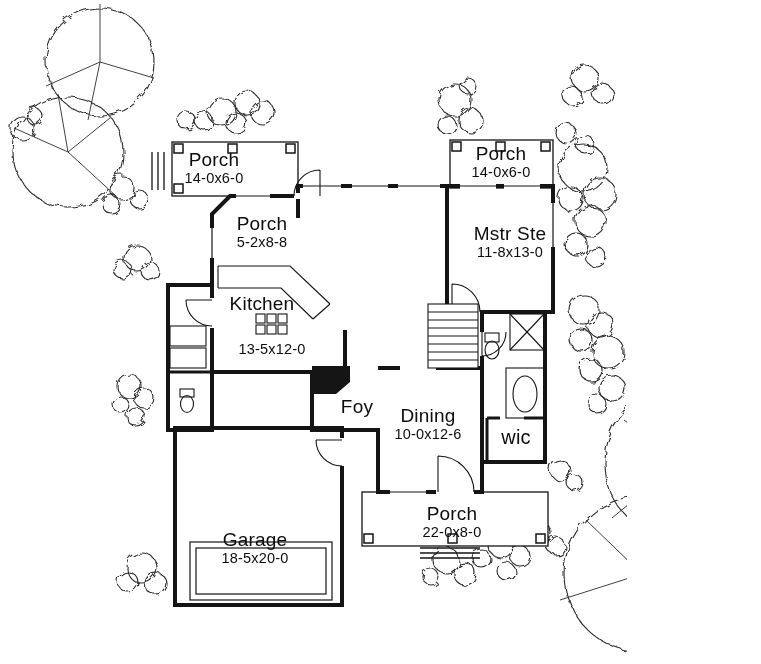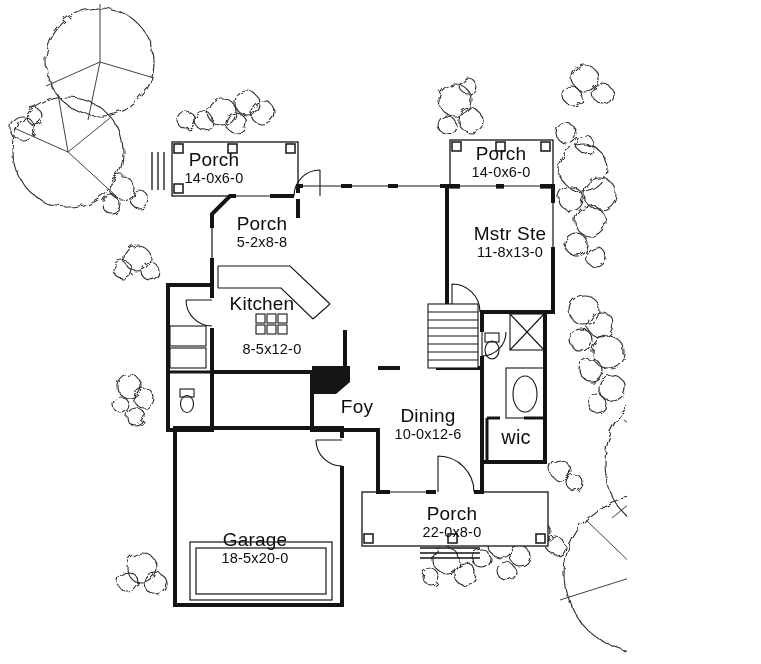--- a/index.html
+++ b/index.html
@@ -262,21 +262,21 @@
 
   <div class="label" style="left:502px; top:242px;margin-left:8px;">
     <span class="nm">Mstr Ste</span>
     <span class="dm">11-8x13-0</span>
   </div>
 
   <div class="label" style="left:262px; top:304px;">
     <span class="nm">Kitchen</span>
   </div>
   <div class="label" style="left:272px; top:349px;">
-    <span class="dm">8-5x12-0</span>
+    <span class="dm">13-5x12-0</span>
   </div>
 
   <div class="label" style="left:357px; top:407px;">
     <span class="nm">Foy</span>
   </div>
 
   <div class="label" style="left:428px; top:424px;">
     <span class="nm">Dining</span>
     <span class="dm">10-0x12-6</span>
   </div>

